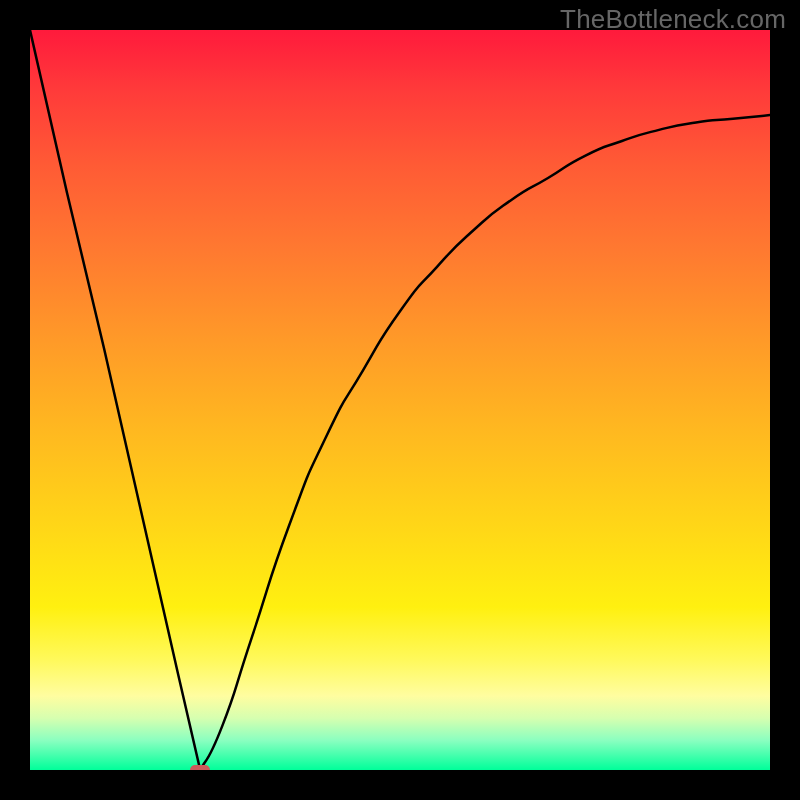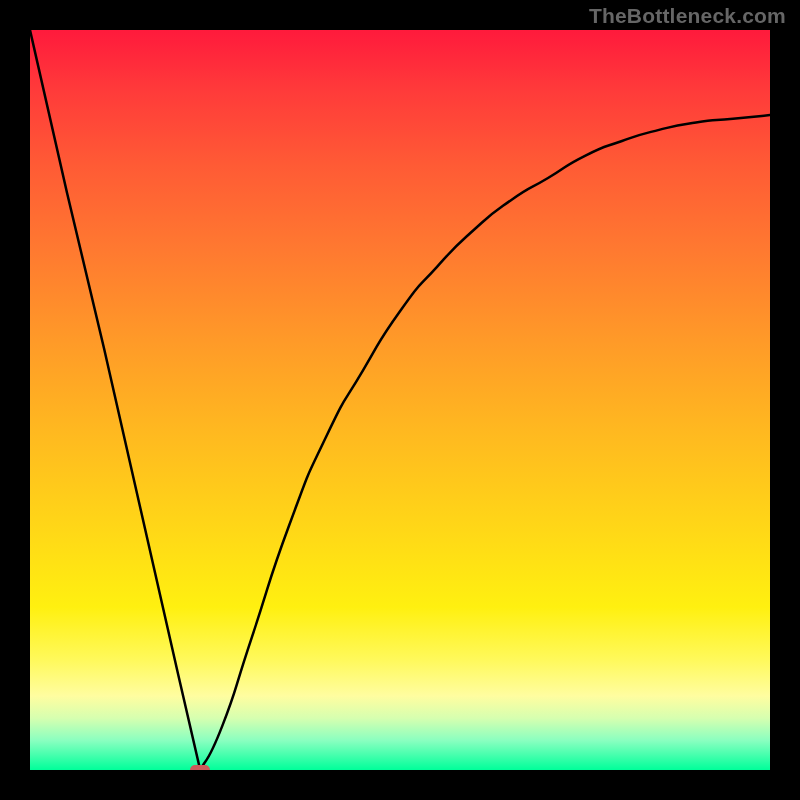--- a/index.html
+++ b/index.html
@@ -15,22 +15,22 @@
     position: relative;
     width: 800px;
     height: 800px;
     background: #000;
   }
   .watermark {
     position: absolute;
     top: 4px;
     right: 14px;
     color: #666;
-    font-size: 21px;
-    font-weight: 700;
+    font-size: 26px;
+    font-weight: 400;
     letter-spacing: 0.2px;
     z-index: 10;
     user-select: none;
   }
   .plot-area {
     position: absolute;
     left: 30px;
     top: 30px;
     width: 740px;
     height: 740px;

